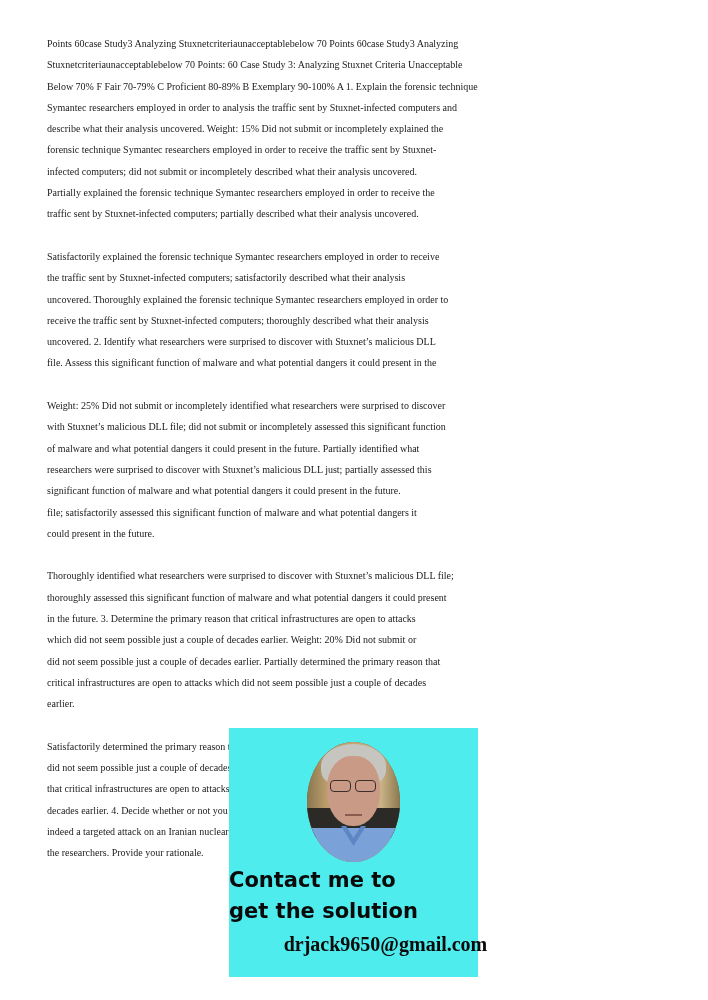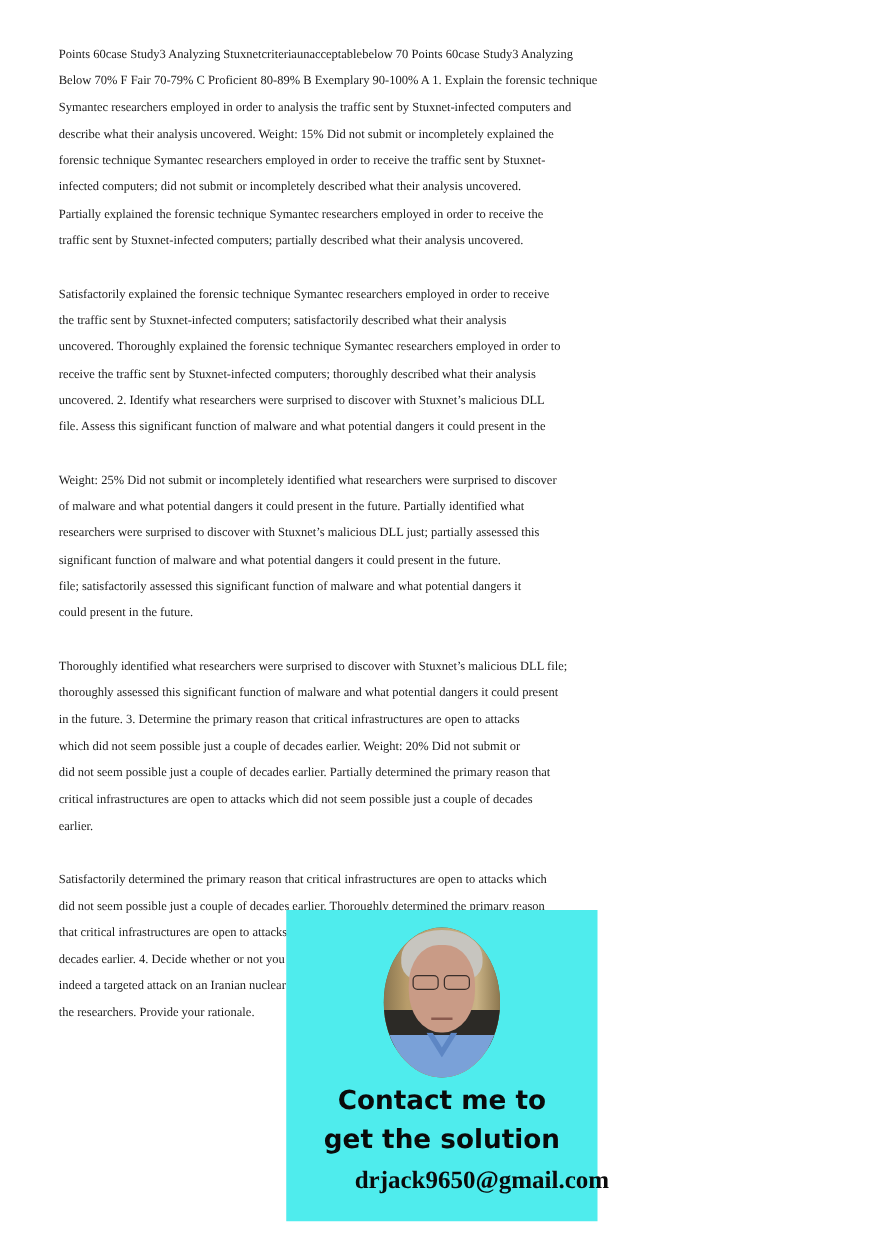--- a/index.html
+++ b/index.html
@@ -83,21 +83,21 @@
     .portrait .collar {
       position: absolute; left: 34px; top: 84px; width: 25px; height: 20px;
       background: #5d86c4;
       clip-path: polygon(0 0, 50% 100%, 100% 0, 80% 0, 50% 60%, 20% 0);
     }
     .promo-title {
       position: absolute;
       left: 0;
       top: 137px;
       width: 249px;
-      text-align: center;
+      text-align: left;
       font-family: "DejaVu Sans", "Liberation Sans", sans-serif;
       font-weight: bold;
       font-size: 21px;
       line-height: 31px;
       color: #0a0a0a;
     }
     .promo-title span { display: block; }
     .promo-email {
       position: absolute;
       left: 0;
@@ -111,40 +111,42 @@
       color: #0a0a0a;
       padding-left: 32px;
     }
   </style>
 </head>
 <body>
 
 <div class="page">
   <div>
     <span class="line">Points 60case Study3 Analyzing Stuxnetcriteriaunacceptablebelow 70 Points 60case Study3 Analyzing</span>
+    <span class="line">Stuxnetcriteriaunacceptablebelow 70 Points: 60 Case Study 3: Analyzing Stuxnet Criteria Unacceptable</span>
     <span class="line">Below 70% F Fair 70-79% C Proficient 80-89% B Exemplary 90-100% A 1. Explain the forensic technique</span>
     <span class="line">Symantec researchers employed in order to analysis the traffic sent by Stuxnet-infected computers and</span>
     <span class="line">describe what their analysis uncovered. Weight: 15% Did not submit or incompletely explained the</span>
     <span class="line">forensic technique Symantec researchers employed in order to receive the traffic sent by Stuxnet-</span>
     <span class="line">infected computers; did not submit or incompletely described what their analysis uncovered.</span>
     <span class="line">Partially explained the forensic technique Symantec researchers employed in order to receive the</span>
     <span class="line">traffic sent by Stuxnet-infected computers; partially described what their analysis uncovered.</span>
   </div>
   <div class="para-gap"></div>
   <div>
     <span class="line">Satisfactorily explained the forensic technique Symantec researchers employed in order to receive</span>
     <span class="line">the traffic sent by Stuxnet-infected computers; satisfactorily described what their analysis</span>
     <span class="line">uncovered. Thoroughly explained the forensic technique Symantec researchers employed in order to</span>
     <span class="line">receive the traffic sent by Stuxnet-infected computers; thoroughly described what their analysis</span>
     <span class="line">uncovered. 2. Identify what researchers were surprised to discover with Stuxnet’s malicious DLL</span>
     <span class="line">file. Assess this significant function of malware and what potential dangers it could present in the</span>
   </div>
   <div class="para-gap"></div>
   <div>
     <span class="line">Weight: 25% Did not submit or incompletely identified what researchers were surprised to discover</span>
+    <span class="line">with Stuxnet’s malicious DLL file; did not submit or incompletely assessed this significant function</span>
     <span class="line">of malware and what potential dangers it could present in the future. Partially identified what</span>
     <span class="line">researchers were surprised to discover with Stuxnet’s malicious DLL just; partially assessed this</span>
     <span class="line">significant function of malware and what potential dangers it could present in the future.</span>
     <span class="line">file; satisfactorily assessed this significant function of malware and what potential dangers it</span>
     <span class="line">could present in the future.</span>
   </div>
   <div class="para-gap"></div>
   <div>
     <span class="line">Thoroughly identified what researchers were surprised to discover with Stuxnet’s malicious DLL file;</span>
     <span class="line">thoroughly assessed this significant function of malware and what potential dangers it could present</span>

